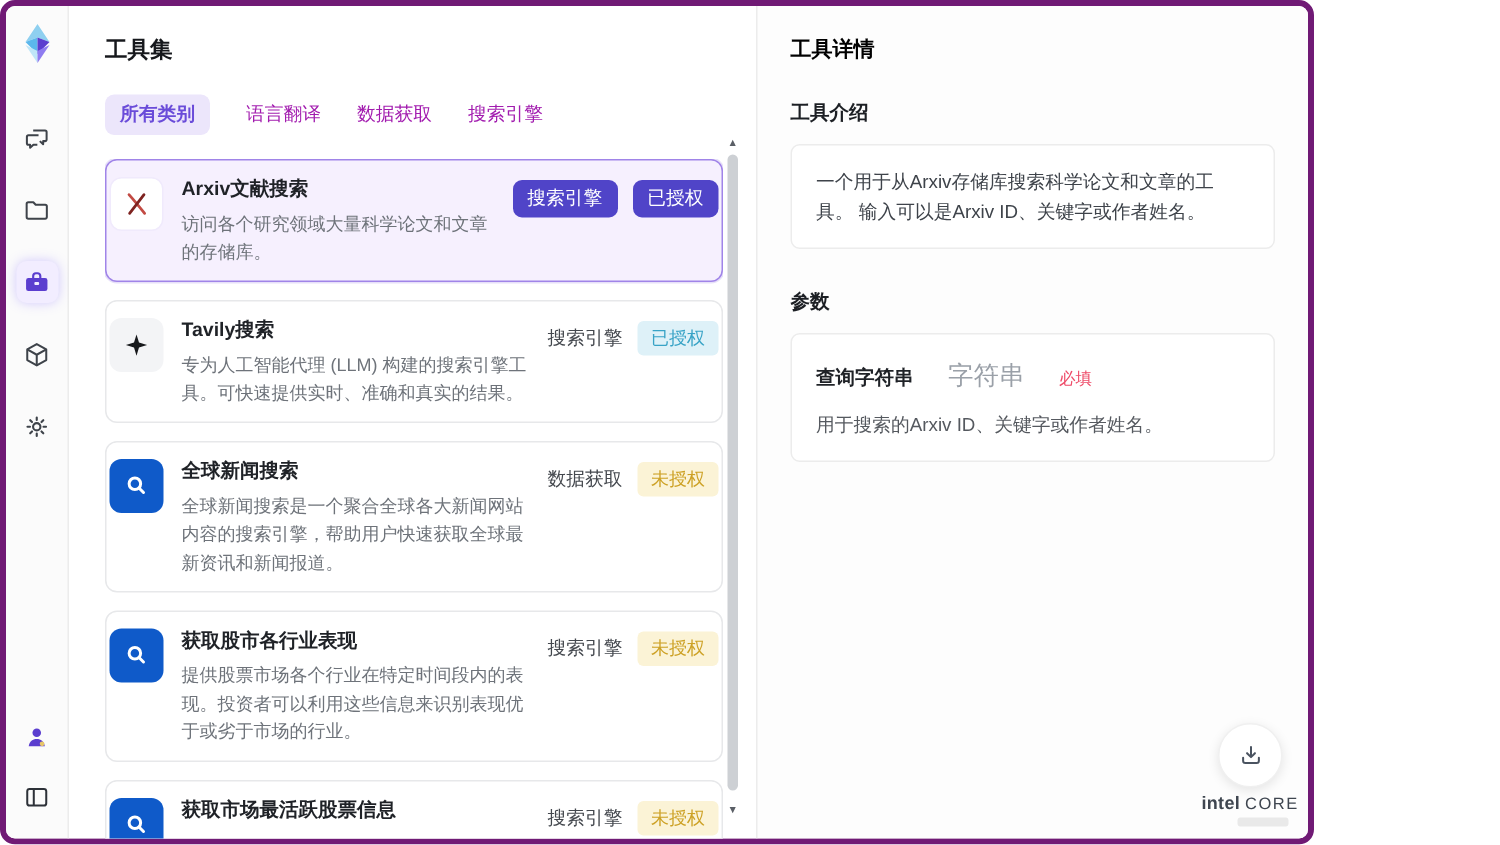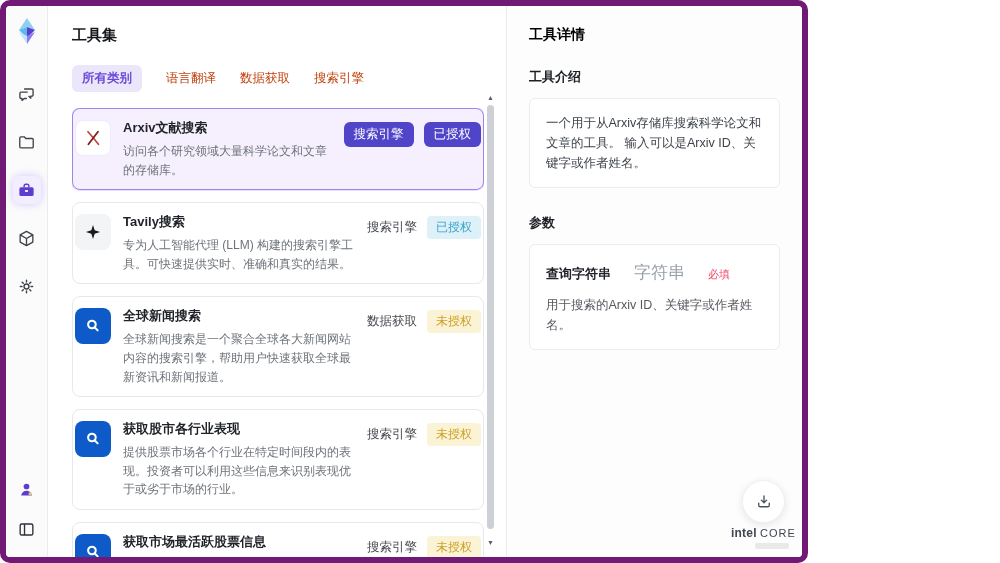--- a/index.html
+++ b/index.html
@@ -1,39 +1,39 @@
 <!DOCTYPE html>
 <html><head>
 <meta charset="utf-8">
 <style>
   * { margin:0; padding:0; box-sizing:border-box; }
   html,body { width:1000px; height:563px; background:#fff;
     font-family:"Liberation Sans", sans-serif; }
-  .app { position:relative; width:808px; height:563px; background:#fff;
-    border:6px solid #701a75; border-radius:10px; overflow:hidden; }
+  .app { position:relative; width:876px; height:563px; background:#fff;
+    border:4px solid #701a75; border-radius:10px; overflow:hidden; }
 
   
   .sidebar { position:absolute; left:0; top:0; width:42px; height:100%;
     background:#fbfbfb; border-right:1px solid #ececec;
     display:flex; flex-direction:column; align-items:center; padding-top:10px; }
   .logo { width:30px; height:30px; margin-bottom:34px; }
   .nav { display:flex; flex-direction:column; gap:20px; align-items:center; }
   .nav-btn { width:28px; height:28px; display:grid; place-items:center;
     color:#3e434a; border-radius:7px; cursor:pointer; }
   .nav-btn.active { background:#f2edff; color:#5b3ecf;
     box-shadow:0 0 8px rgba(160,140,255,.45); }
   .sidebar-bottom { margin-top:auto; display:flex; flex-direction:column;
     gap:12px; align-items:center; padding-bottom:14px; }
 
   
   .list-panel { position:absolute; left:42px; top:0; width:458px; height:100%;
     background:#fff; padding:20px 0 0 24px; }
   .page-title { font-size:15px; font-weight:700; color:#16181c; margin-bottom:20px; }
   .tabs { display:flex; gap:24px; align-items:flex-end; margin-bottom:16px; }
-  .tab { font-size:12.5px; color:#c2410c; cursor:pointer; padding:5px 0; }
+  .tab { font-size:12.5px; color:#a21caf; cursor:pointer; padding:5px 0; }
   .tab.active { background:#ece6fb; color:#6a4cd9; font-weight:700;
     padding:5px 10px; border-radius:6px; }
   .cards { display:flex; flex-direction:column; gap:12px; width:412px;
     height:468px; overflow:hidden; }
   .card { display:flex; gap:12px; padding:10px 2px; background:#fff;
     border:1px solid #e7e8ea; border-radius:8px; align-items:flex-start;
     cursor:pointer; }
   .card.selected { background:#f6f0fe; border:1px solid #a084e8;
     box-shadow:0 0 0 1px rgba(160,132,232,.25); }
   .tool-icon { width:36px; height:36px; border-radius:8px; flex:none;

